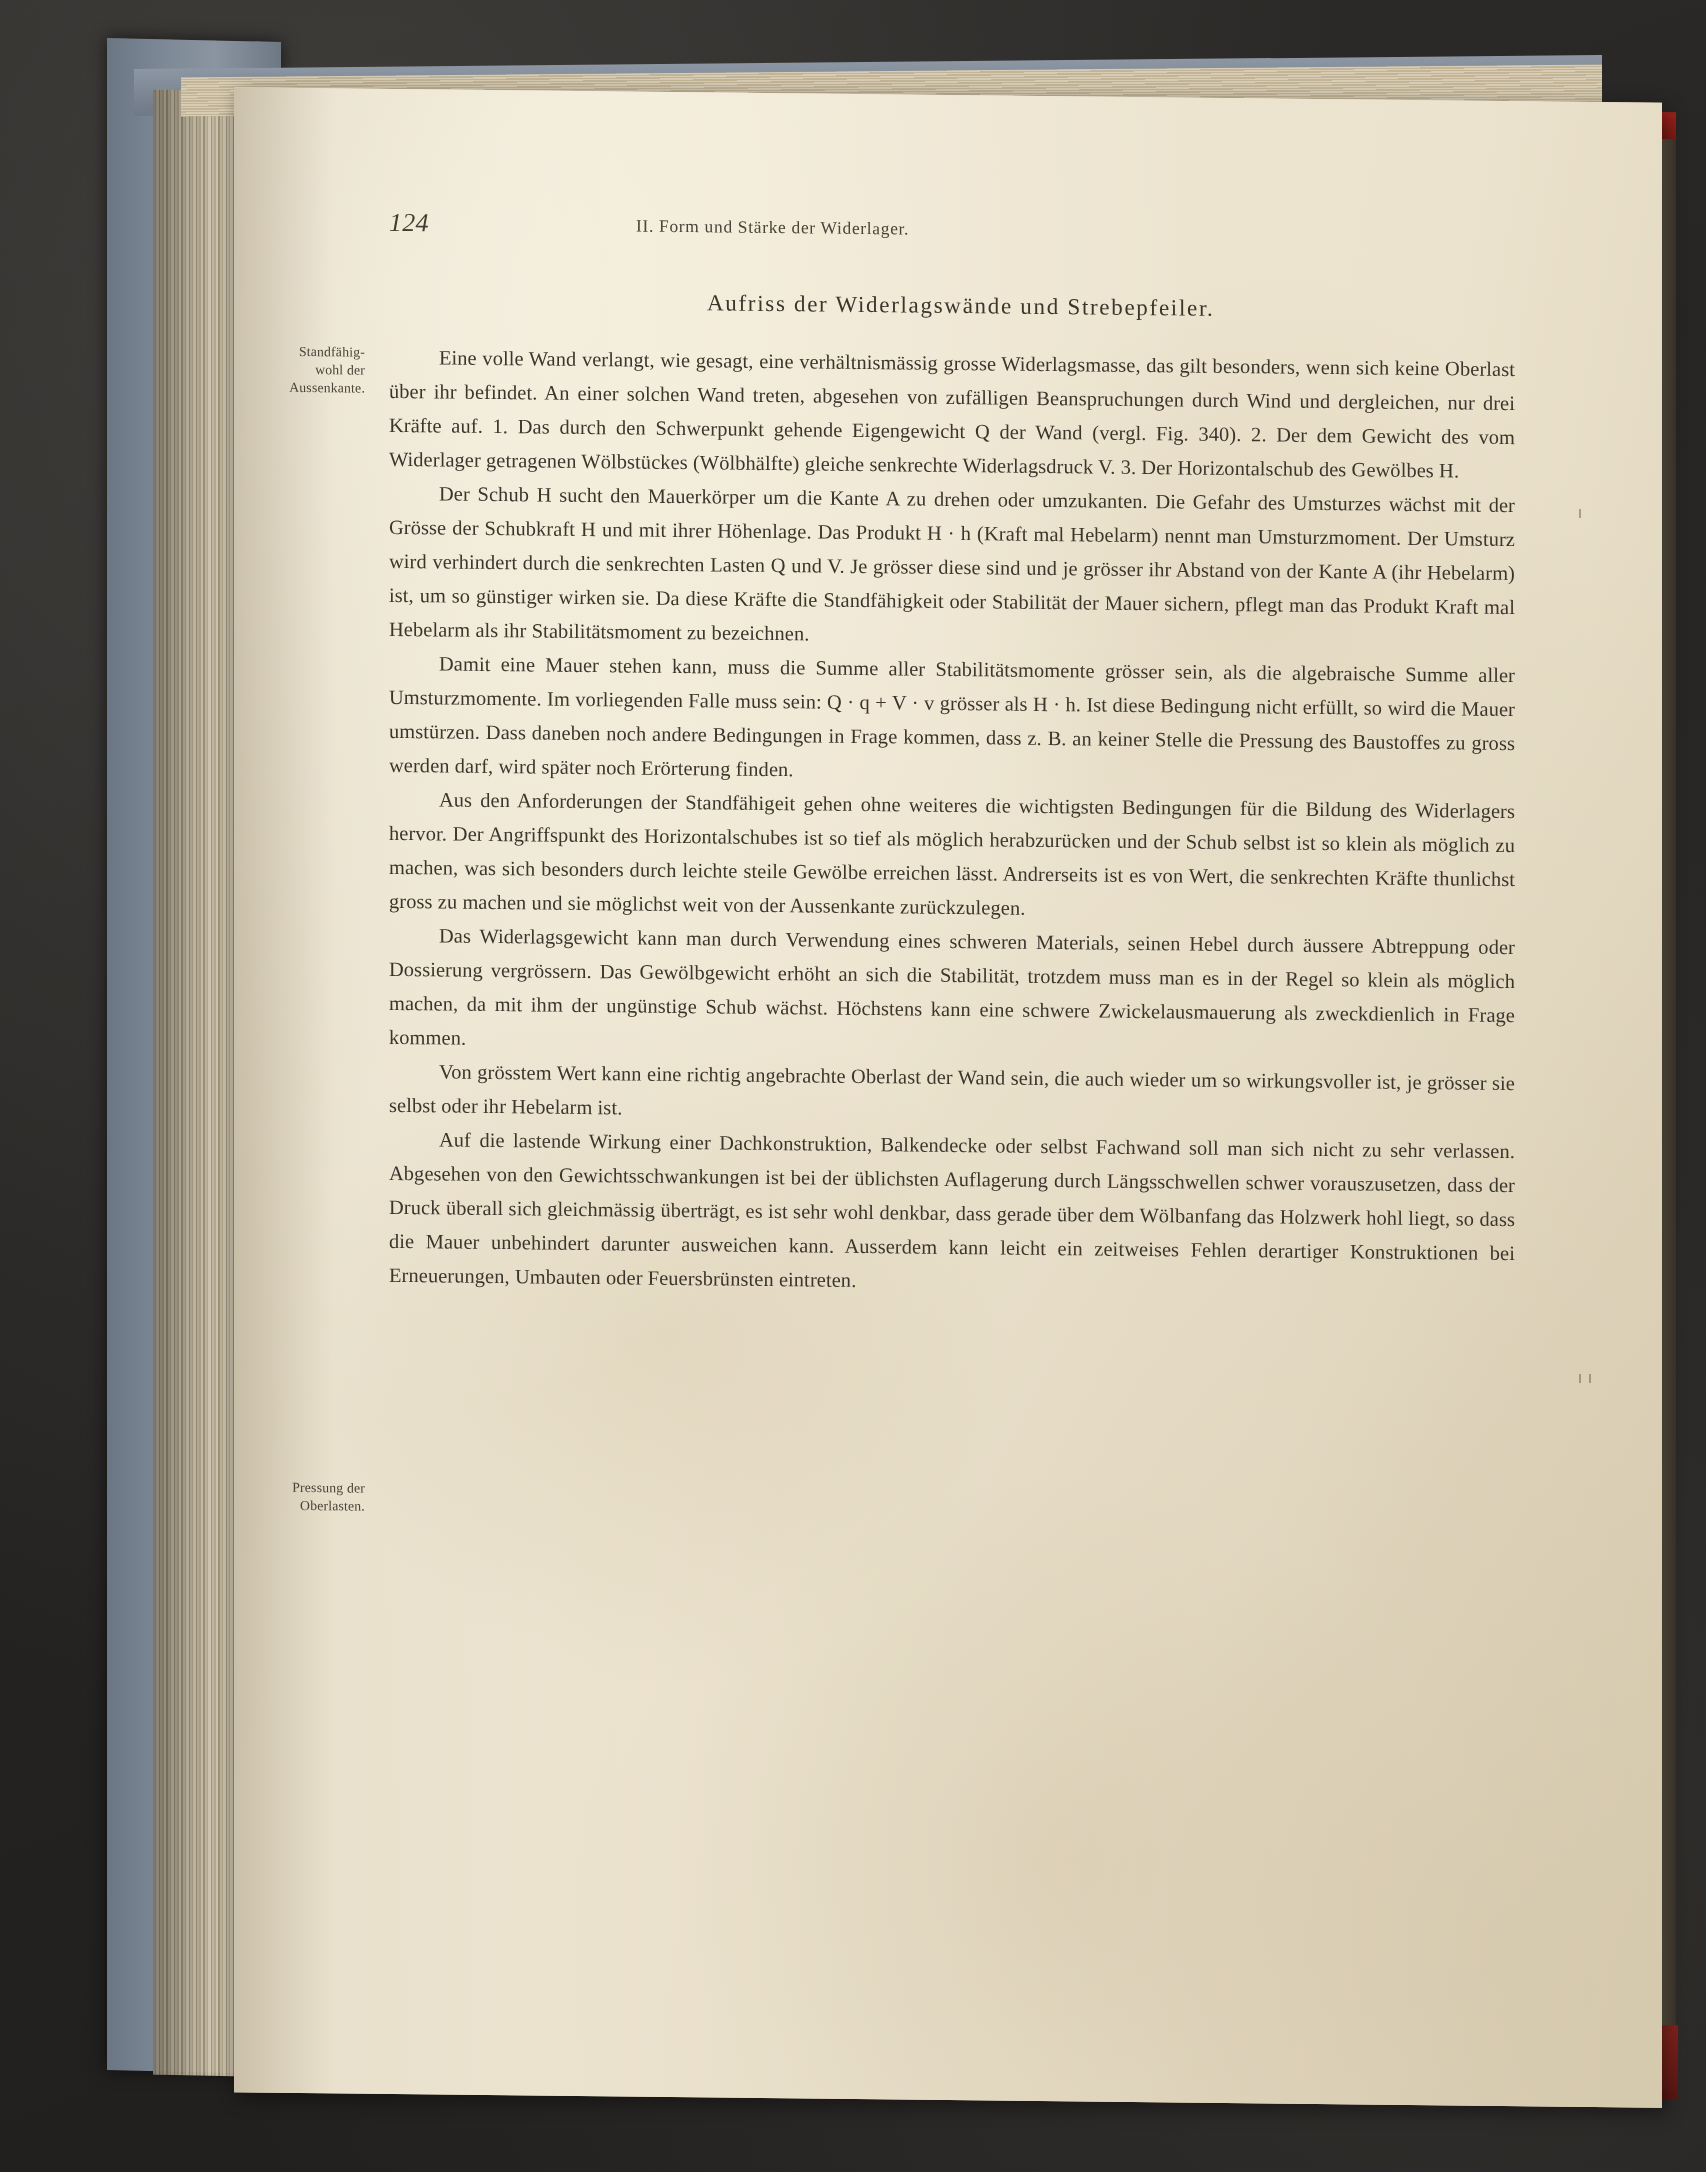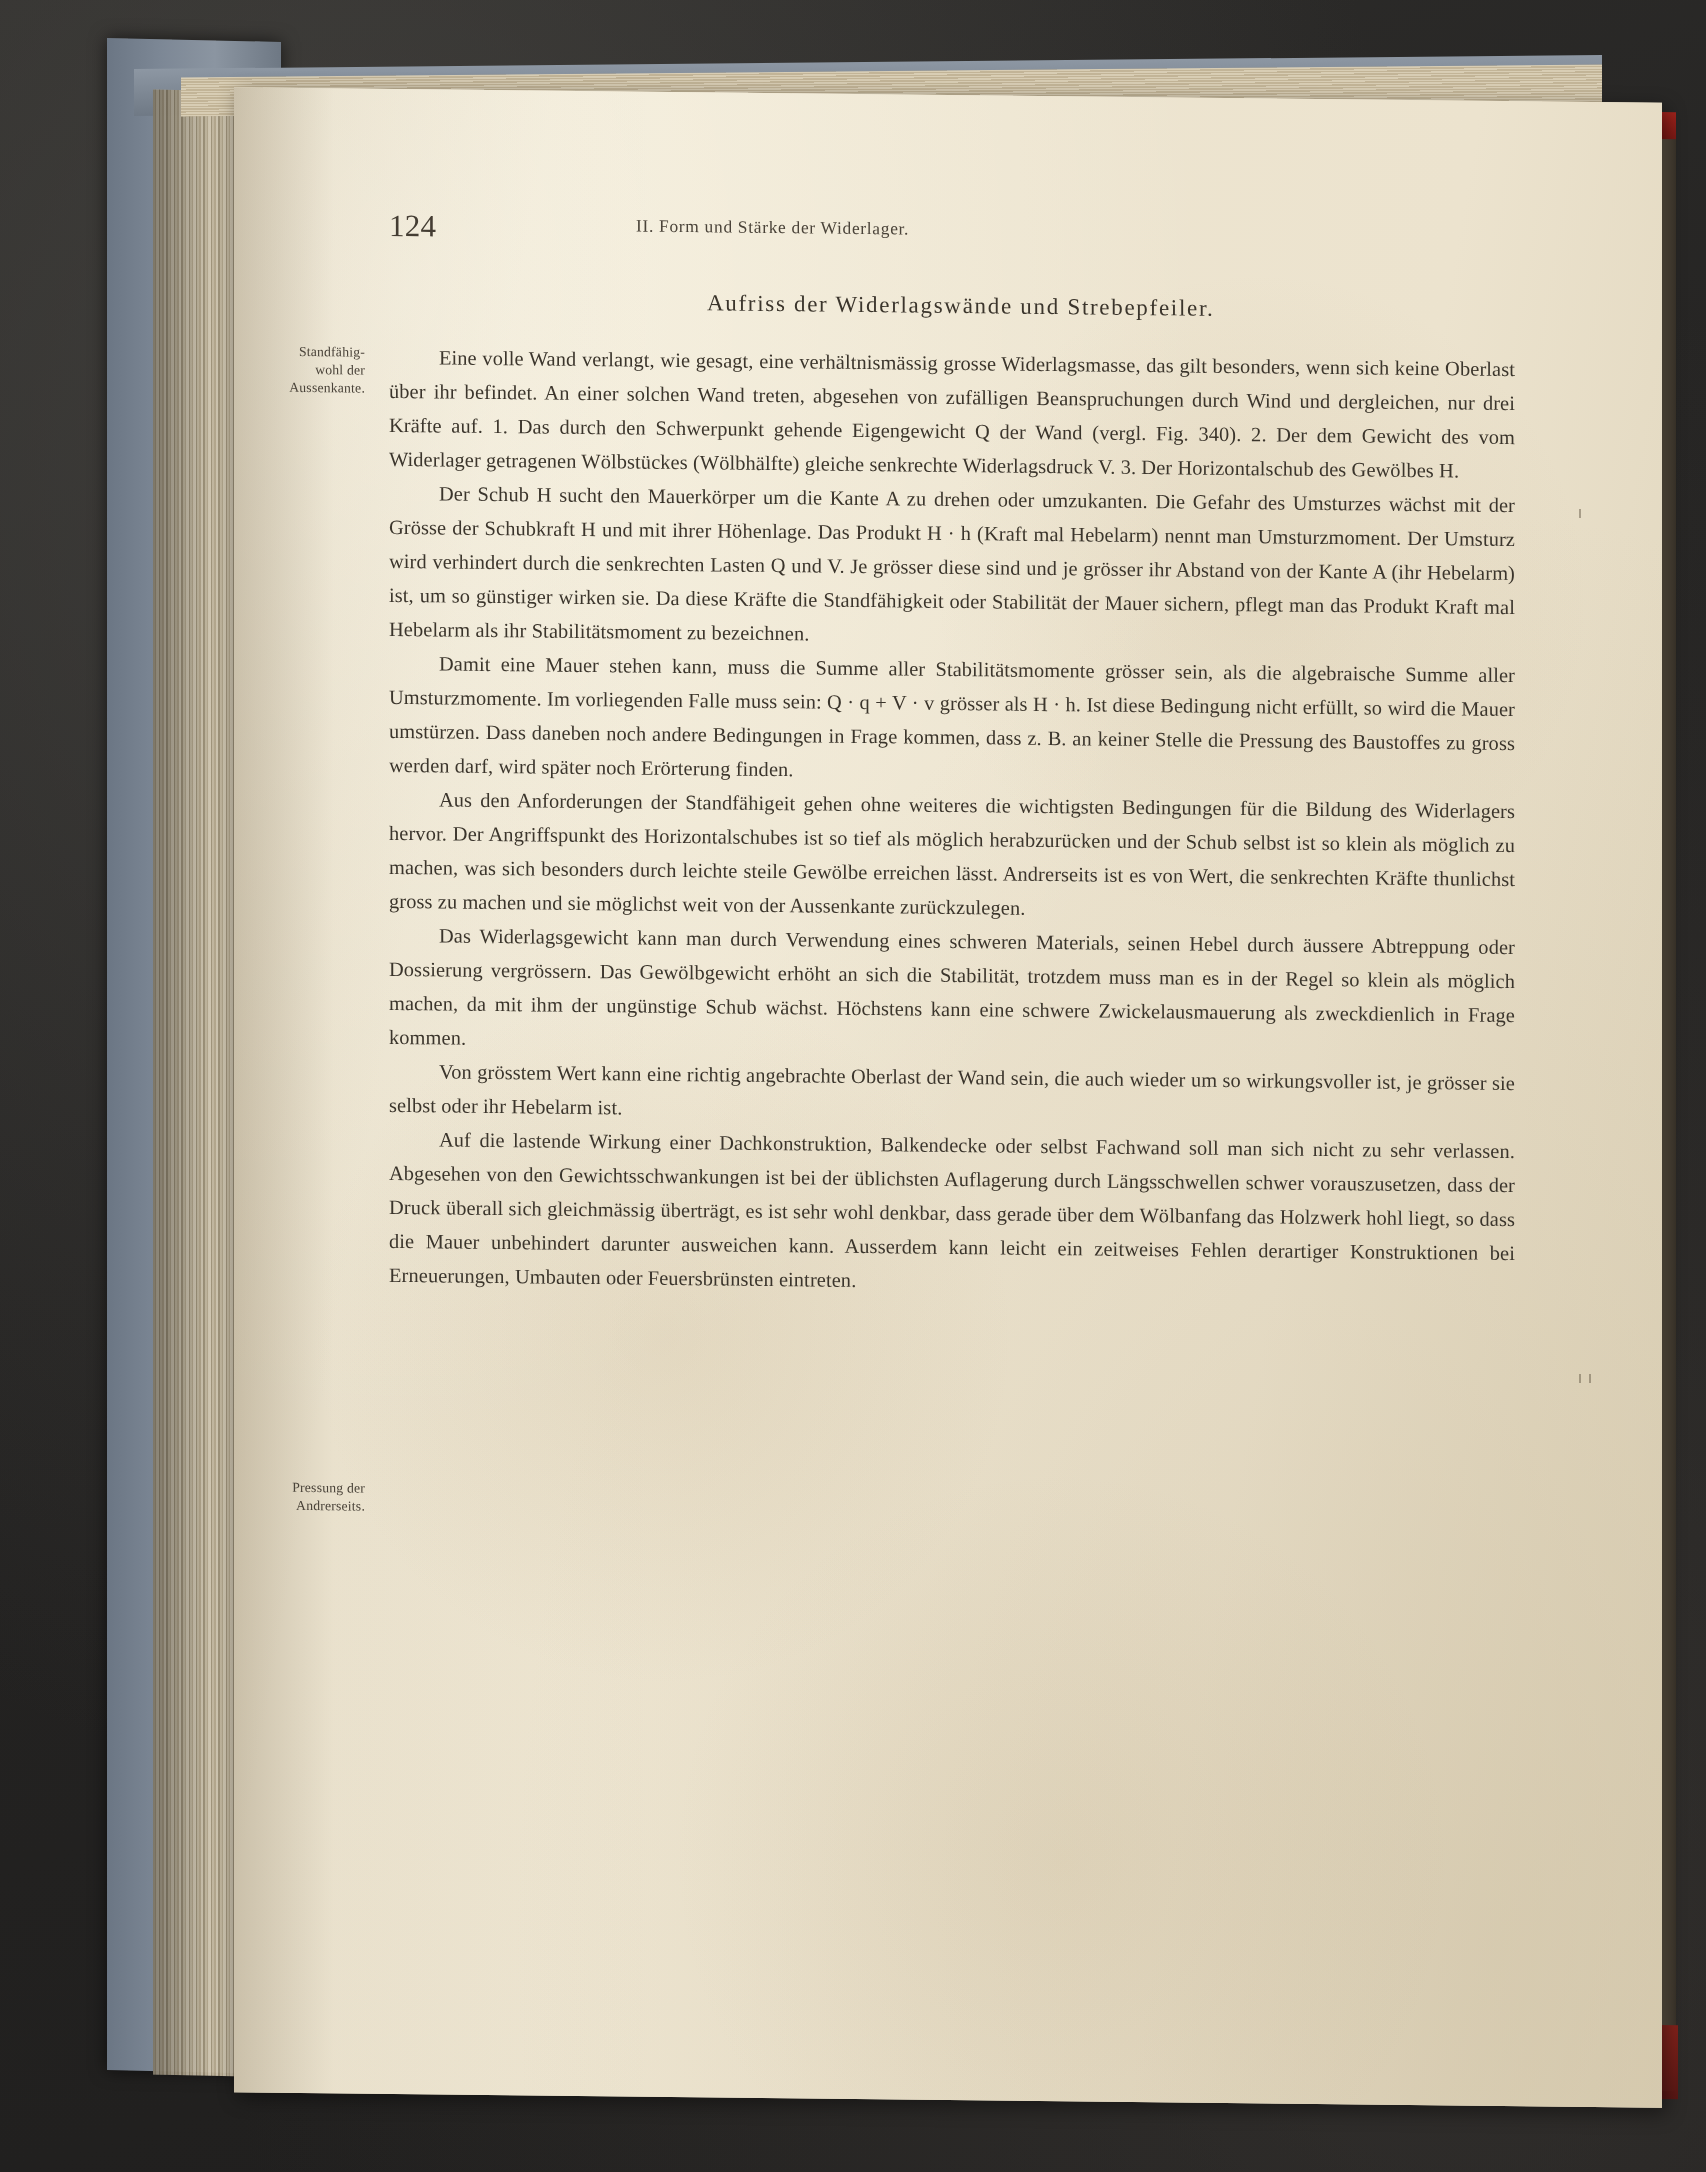--- a/index.html
+++ b/index.html
@@ -170,23 +170,24 @@
 
   .folio-row {
     position: relative;
     height: 35px;
     margin-bottom: 44px;
   }
   .folio {
     position: absolute;
     left: 0;
     top: 0;
-    font-size: 31px;
+    font-size: 26px;
     letter-spacing: 0.3px;
     color: #443d33;
+    font-style: italic;
   }
   .running-head {
     position: absolute;
     left: 247px;
     top: 5.4px;
     font-size: 17.4px;
     letter-spacing: 0.7px;
     color: #4a4339;
   }
 
@@ -271,21 +272,21 @@
     <div class="body">
 
       <div class="marginal marg-1">
         <span>Standfähig-</span><br>
         <span>wohl der</span><br>
         <span>Aussenkante.</span>
       </div>
 
       <div class="marginal marg-2">
         <span>Pressung der</span><br>
-        <span>Andrerseits.</span>
+        <span>Oberlasten.</span>
       </div>
 
       <p>Eine volle Wand verlangt, wie gesagt, eine verhältnismässig grosse Widerlagsmasse, das gilt besonders, wenn sich keine Oberlast über ihr befindet. An einer solchen Wand treten, abgesehen von zufälligen Beanspruchungen durch Wind und dergleichen, nur drei Kräfte auf. 1. Das durch den Schwerpunkt gehende Eigengewicht Q der Wand (vergl. Fig. 340). 2. Der dem Gewicht des vom Widerlager getragenen Wölbstückes (Wölbhälfte) gleiche senkrechte Widerlagsdruck V. 3. Der Horizontalschub des Gewölbes H.</p>
       <p>Der Schub H sucht den Mauerkörper um die Kante A zu drehen oder umzukanten. Die Gefahr des Umsturzes wächst mit der Grösse der Schubkraft H und mit ihrer Höhenlage. Das Produkt H · h (Kraft mal Hebelarm) nennt man Umsturzmoment. Der Umsturz wird verhindert durch die senkrechten Lasten Q und V. Je grösser diese sind und je grösser ihr Abstand von der Kante A (ihr Hebelarm) ist, um so günstiger wirken sie. Da diese Kräfte die Standfähigkeit oder Stabilität der Mauer sichern, pflegt man das Produkt Kraft mal Hebelarm als ihr Stabilitätsmoment zu bezeichnen.</p>
       <p>Damit eine Mauer stehen kann, muss die Summe aller Stabilitätsmomente grösser sein, als die algebraische Summe aller Umsturzmomente. Im vorliegenden Falle muss sein: Q · q + V · v grösser als H · h. Ist diese Bedingung nicht erfüllt, so wird die Mauer umstürzen. Dass daneben noch andere Bedingungen in Frage kommen, dass z. B. an keiner Stelle die Pressung des Baustoffes zu gross werden darf, wird später noch Erörterung finden.</p>
       <p>Aus den Anforderungen der Standfähigeit gehen ohne weiteres die wichtigsten Bedingungen für die Bildung des Widerlagers hervor. Der Angriffspunkt des Horizontalschubes ist so tief als möglich herabzurücken und der Schub selbst ist so klein als möglich zu machen, was sich besonders durch leichte steile Gewölbe erreichen lässt. Andrerseits ist es von Wert, die senkrechten Kräfte thunlichst gross zu machen und sie möglichst weit von der Aussenkante zurückzulegen.</p>
       <p>Das Widerlagsgewicht kann man durch Verwendung eines schweren Materials, seinen Hebel durch äussere Abtreppung oder Dossierung vergrössern. Das Gewölbgewicht erhöht an sich die Stabilität, trotzdem muss man es in der Regel so klein als möglich machen, da mit ihm der ungünstige Schub wächst. Höchstens kann eine schwere Zwickelausmauerung als zweckdienlich in Frage kommen.</p>
       <p>Von grösstem Wert kann eine richtig angebrachte Oberlast der Wand sein, die auch wieder um so wirkungsvoller ist, je grösser sie selbst oder ihr Hebelarm ist.</p>
       <p>Auf die lastende Wirkung einer Dachkonstruktion, Balkendecke oder selbst Fachwand soll man sich nicht zu sehr verlassen. Abgesehen von den Gewichtsschwankungen ist bei der üblichsten Auflagerung durch Längsschwellen schwer vorauszusetzen, dass der Druck überall sich gleichmässig überträgt, es ist sehr wohl denkbar, dass gerade über dem Wölbanfang das Holzwerk hohl liegt, so dass die Mauer unbehindert darunter ausweichen kann. Ausserdem kann leicht ein zeitweises Fehlen derartiger Konstruktionen bei Erneuerungen, Umbauten oder Feuersbrünsten eintreten.</p>
 

